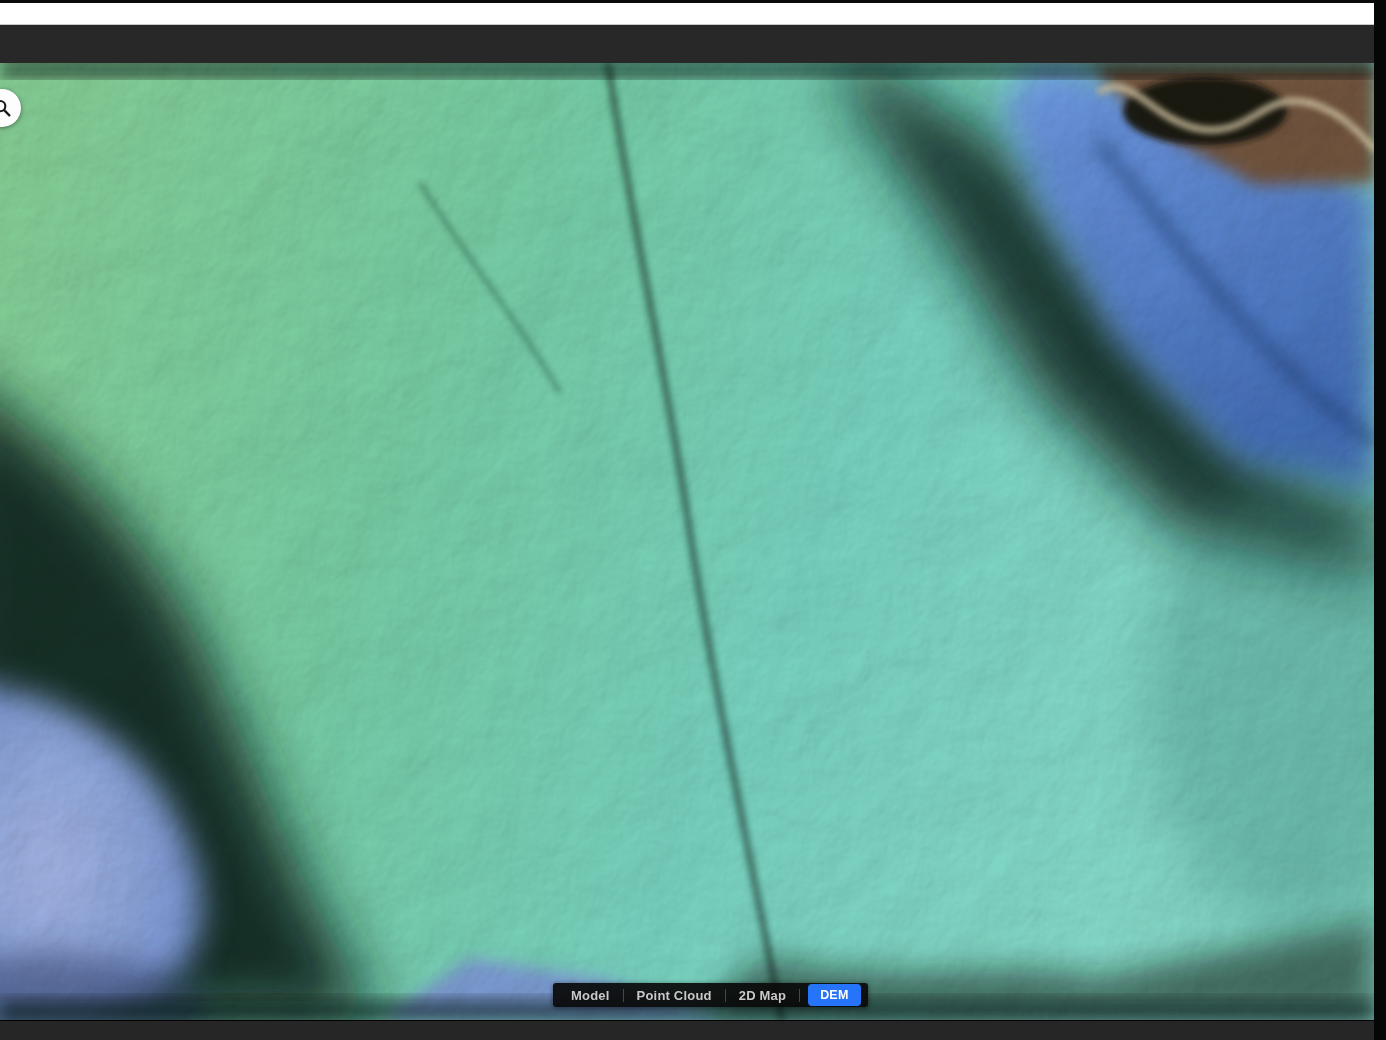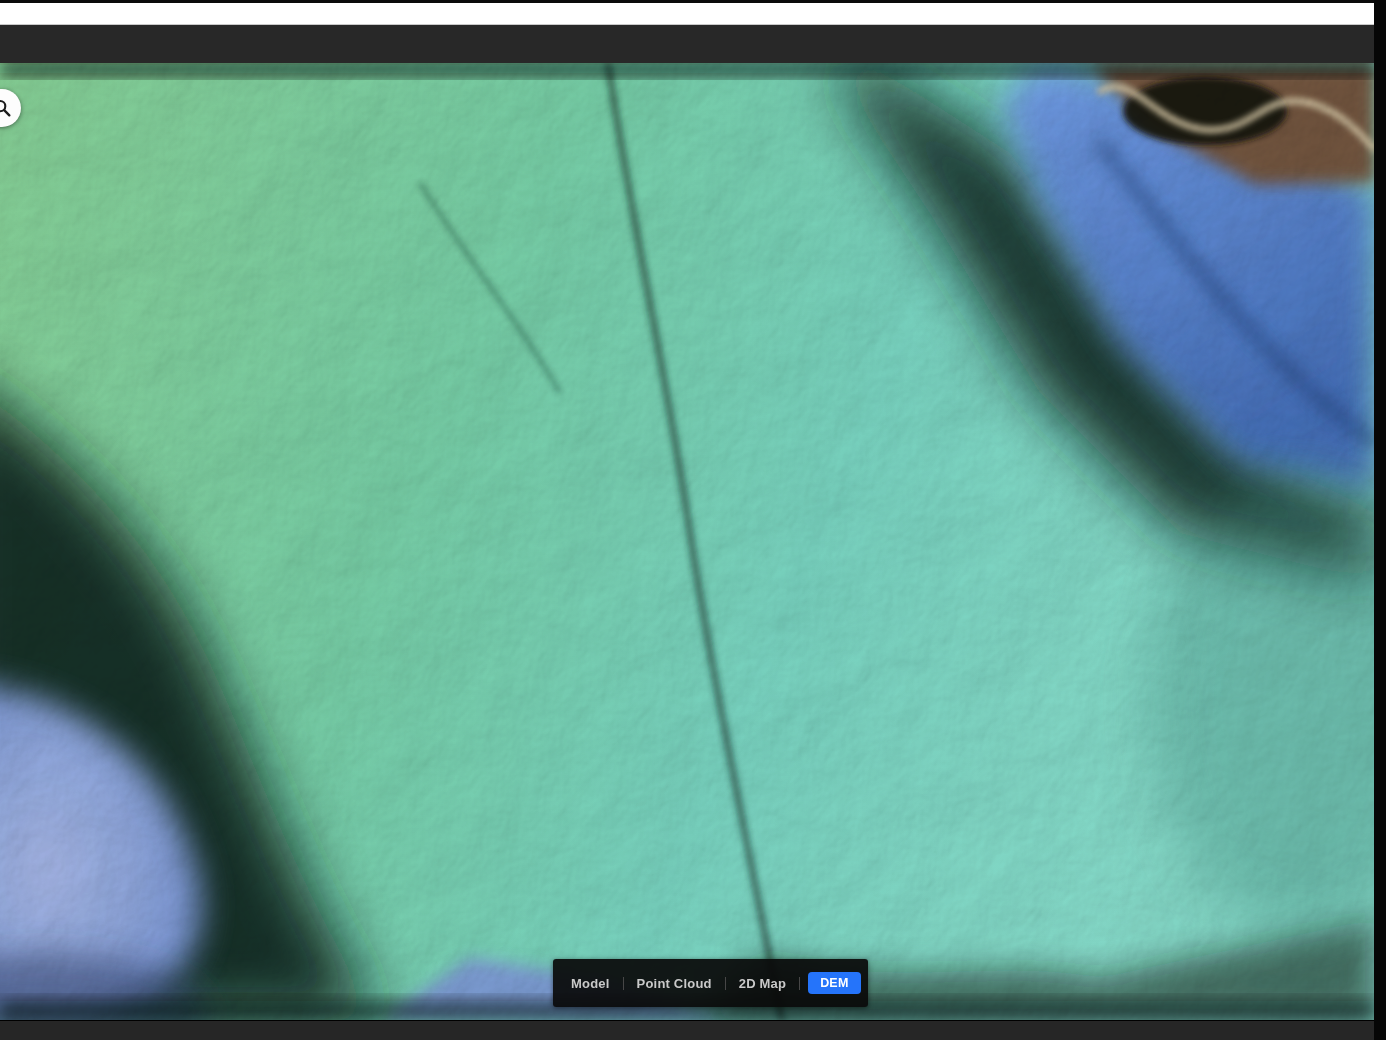--- a/index.html
+++ b/index.html
@@ -21,21 +21,21 @@
   .search-fab{
     position:absolute;left:-17px;top:26px;width:38px;height:38px;border-radius:50%;
     background:#fdfdfd;box-shadow:0 1px 4px rgba(0,0,0,.45);z-index:20;
     display:flex;align-items:center;justify-content:center;cursor:pointer;
   }
 
   
   .view-switcher{
     position:absolute;left:553px;bottom:13px;height:24px;z-index:30;
     display:flex;align-items:center;gap:0;
-    background:rgba(10,10,10,0.93);border-radius:3px;padding:12px 5px;
+    background:rgba(10,10,10,0.93);border-radius:3px;padding:0 5px;
     box-shadow:0 1px 5px rgba(0,0,0,.5);
   }
   .vs-item{
     background:none;border:none;color:#c9c9c9;font-family:"Liberation Sans",sans-serif;
     font-size:13px;font-weight:700;letter-spacing:.2px;padding:0 13px;height:28px;
     cursor:pointer;white-space:nowrap;
   }
   .vs-divider{width:1px;height:13px;background:#474747;flex:0 0 auto;}
   .vs-active{
     background:#2574fa;color:#ffffff;border-radius:4px;height:22px;

